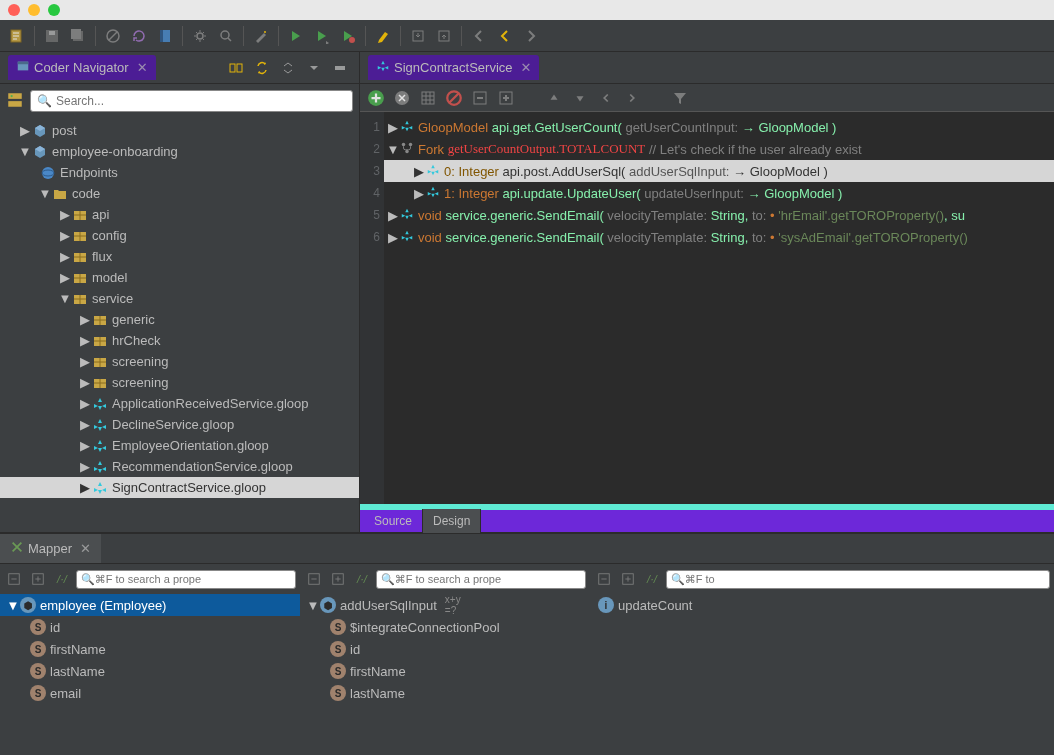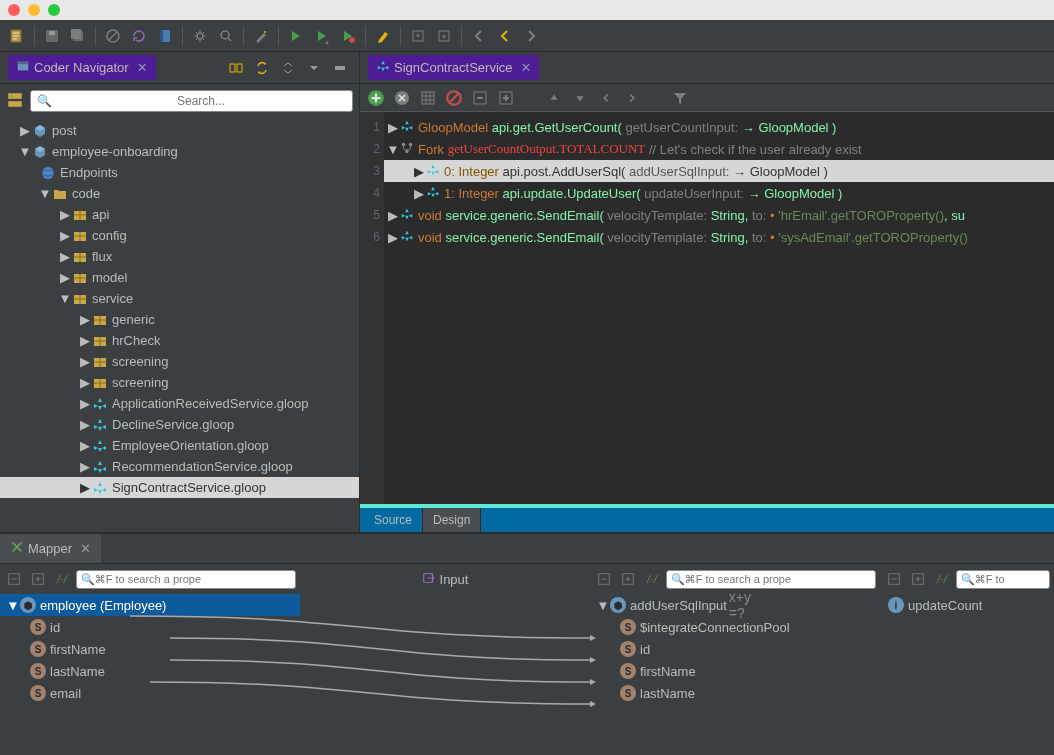--- a/index.html
+++ b/index.html
@@ -25,21 +25,21 @@
 
 
 .panel-header { height: 32px; background: #3c3f41; border-bottom: 1px solid #2b2b2b; display: flex; align-items: center; padding: 0 8px; gap: 4px; }
 .panel-tab { display: flex; align-items: center; gap: 4px; padding: 4px 8px; background: #4c1d95; border-radius: 3px 3px 0 0; }
 .panel-tab-close { margin-left: 4px; cursor: pointer; opacity: 0.7; }
 .panel-header-right { margin-left: auto; display: flex; gap: 4px; }
 
 
 .nav-search-row { display: flex; align-items: center; padding: 6px; gap: 6px; background: #3c3f41; }
 .nav-search { flex: 1; background: #fff; border: 1px solid #888; border-radius: 3px; padding: 3px 6px; font-size: 12px; color: #888; display: flex; align-items: center; gap: 4px; }
-.nav-search input { border: none; outline: none; flex: 1; font-size: 12px; text-align: center; }
+.nav-search input { border: none; outline: none; flex: 1; font-size: 12px; }
 .nav-tree { flex: 1; overflow: auto; padding: 2px 0; }
 .tree-item { display: flex; align-items: center; padding: 1px 4px; cursor: pointer; white-space: nowrap; height: 21px; }
 .tree-item.selected { background: #d6d6d6; color: #333; }
 .tree-arrow { width: 10px; height: 10px; margin-right: 2px; display: inline-flex; align-items: center; justify-content: center; }
 .tree-icon { width: 16px; height: 16px; margin-right: 4px; display: inline-flex; align-items: center; justify-content: center; }
 
 
 .editor-tabs { height: 32px; display: flex; align-items: center; padding: 0 8px; background: #3c3f41; border-bottom: 1px solid #2b2b2b; }
 .editor-toolbar { height: 28px; display: flex; align-items: center; padding: 0 6px; gap: 6px; background: #3c3f41; border-bottom: 1px solid #555; }
 .ed-btn { width: 20px; height: 20px; display: flex; align-items: center; justify-content: center; cursor: pointer; opacity: 0.85; }
@@ -51,21 +51,21 @@
 .code-line { height: 22px; display: flex; align-items: center; padding-left: 4px; }
 .code-line.selected { background: #d6d6d6; color: #333; }
 .code-line.selected .c-orange { color: #805500; }
 .code-line.selected .c-gray { color: #555; text-align: center; }
 .c-orange { color: #cc7832; }
 .c-blue { color: #ef4444; font-family: Liberation Serif, serif; }
 .c-gray { color: #808080; }
 .c-green { color: #6a8759; }
 .c-white { color: #86efac; }
 
-.editor-footer { height: 28px; display: flex; align-items: flex-start; padding: 0 4px; background: #0369a1; border-top: 4px solid #5eead4; }
+.editor-footer { height: 28px; display: flex; align-items: center; padding: 0 4px; background: #6d28d9; border-top: 6px solid #5eead4; }
 .footer-tab { padding: 5px 10px; background: #4b4e50; cursor: pointer; font-size: 12px; border-right: 1px solid #2b2b2b; }
 .footer-tab:first-child { background: transparent; }
 
 
 .bottom-panel { background: #3c3f41; border-top: 2px solid #2b2b2b; }
 .bottom-tabs { height: 30px; display: flex; align-items: center; background: #3c3f41; border-bottom: 1px solid #2b2b2b; }
 .bottom-tab { padding: 6px 10px; display: flex; align-items: center; gap: 4px; cursor: pointer; }
 .bottom-tab.active { background: #4b4e50; }
 
 .mapper-area { display: flex; flex-direction: column; }
@@ -671,39 +671,20 @@
             <span class="type-badge">S</span>
             <span>lastName</span>
           </div>
           <div class="map-item" style="padding-left:30px">
             <span class="type-badge">S</span>
             <span>email</span>
           </div>
         </div>
       </div>
 
-      <div class="mapper-col" style="width:290px; position:relative">
-        <div class="mapper-col-header" style="justify-content:center">
-          <span><svg width="14" height="14" viewBox="0 0 16 16">
-                <rect x="2" y="3" width="10" height="10" fill="none" stroke="#a074c4"></rect>
-                <path d="M6 8h8M11 5l3 3-3 3" fill="none" stroke="#a074c4"></path>
-              </svg></span>
-          <span>Input</span>
-        </div>
-        <svg class="wire-svg" width="590" height="140" style="left:-290px; top:30px">
-          <path d="M120 22 C 350 22, 350 44, 580 44" stroke="#aaa" stroke-width="1.5" fill="none"></path>
-          <path d="M160 44 C 370 44, 370 66, 580 66" stroke="#aaa" stroke-width="1.5" fill="none"></path>
-          <path d="M160 66 C 370 66, 370 88, 580 88" stroke="#aaa" stroke-width="1.5" fill="none"></path>
-          <path d="M140 88 C 360 88, 360 110, 580 110" stroke="#aaa" stroke-width="1.5" fill="none"></path>
-          <path d="M580 41 l6 3 -6 3z" fill="#aaa"></path>
-          <path d="M580 63 l6 3 -6 3z" fill="#aaa"></path>
-          <path d="M580 85 l6 3 -6 3z" fill="#aaa"></path>
-          <path d="M580 107 l6 3 -6 3z" fill="#aaa"></path>
-        </svg>
-      </div>
 
       <div class="mapper-col" style="width:290px">
         <div class="mapper-col-header">
           <div class="ed-btn">
               <svg viewBox="0 0 16 16" width="14" height="14">
                 <rect x="2" y="2" width="12" height="12" fill="none" stroke="#888"></rect>
                 <line x1="5" y1="8" x2="11" y2="8" stroke="#888"></line>
               </svg>
             </div>
           <div class="ed-btn">
@@ -719,21 +700,21 @@
           <div class="mapper-search">
               <span>🔍</span>
               <input placeholder="⌘F to search a prope" style="">
             </div>
         </div>
         <div class="mapper-tree">
           <div class="map-item">
             <span class="tree-arrow">▼</span>
             <span class="type-badge model">⬢</span>
             <span>addUserSqlInput</span>
-            <span style="font-size:14px;color:#888;margin-left:2px;line-height:16px">x+y<br>=?</span>
+            <span style="font-size:10px;color:#888;margin-left:8px;line-height:11px">x+y<br>=?</span>
           </div>
           <div class="map-item" style="padding-left:30px">
             <span class="type-badge">S</span>
             <span>$integrateConnectionPool</span>
           </div>
           <div class="map-item" style="padding-left:30px">
             <span class="type-badge">S</span>
             <span>id</span>
           </div>
           <div class="map-item" style="padding-left:30px">

